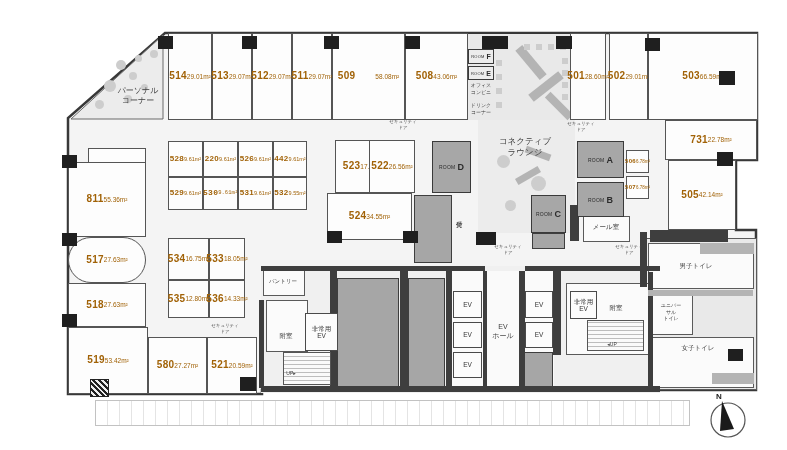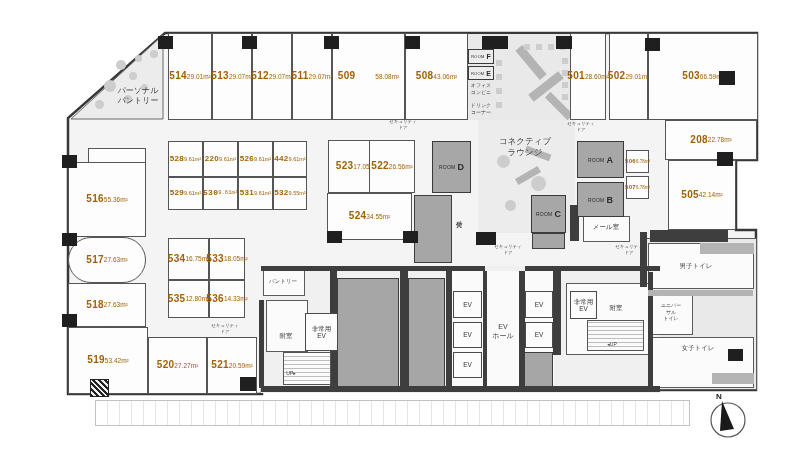--- a/index.html
+++ b/index.html
@@ -162,37 +162,37 @@
       </div>
       <div class="room" style="left: 648px; top: 33px; width: 110px; height: 87px;">
         <div class="num">503</div>
         <div class="ar">66.59m²</div>
       </div>
       <div class="room" style="left: 88px; top: 121px; width: 58px; height: 41px; margin-top: 27px;">
         <div class="num">515</div>
         <div class="ar">24.60m²</div>
       </div>
       <div class="room" style="left: 68px; top: 162px; width: 78px; height: 75px;">
-        <div class="num">516</div>
+        <div class="num">811</div>
         <div class="ar">55.36m²</div>
       </div>
       <div class="room" style="left: 68px; top: 237px; width: 78px; height: 46px; border-radius: 23px;">
         <div class="num">517</div>
         <div class="ar">27.63m²</div>
       </div>
       <div class="room" style="left: 68px; top: 283px; width: 78px; height: 44px;">
         <div class="num">518</div>
         <div class="ar">27.63m²</div>
       </div>
       <div class="room" style="left: 68px; top: 327px; width: 80px; height: 67px;">
         <div class="num">519</div>
         <div class="ar">53.42m²</div>
       </div>
       <div class="room" style="left: 148px; top: 337px; width: 59px; height: 57px;">
-        <div class="num">520</div>
+        <div class="num">580</div>
         <div class="ar">27.27m²</div>
       </div>
       <div class="room" style="left: 207px; top: 337px; width: 50px; height: 57px;">
         <div class="num">521</div>
         <div class="ar">20.59m²</div>
       </div>
       <div class="room small" style="left: 168px; top: 141px; width: 35px; height: 36px;">
         <div class="num">528</div>
         <div class="ar">9.61m²</div>
       </div>
@@ -217,21 +217,21 @@
         <div class="ar">9.61m²</div>
       </div>
       <div class="room small" style="left: 238px; top: 177px; width: 35px; height: 33px;">
         <div class="num">531</div>
         <div class="ar">9.61m²</div>
       </div>
       <div class="room small" style="left: 273px; top: 177px; width: 34px; height: 33px;">
         <div class="num">532</div>
         <div class="ar">9.55m²</div>
       </div>
-      <div class="room" style="left: 328px; top: 140px; width: 57px; height: 53px; align-items: center;">
+      <div class="room" style="left: 335px; top: 140px; width: 57px; height: 53px; align-items: center;">
         <div class="num">523</div>
         <div class="ar">17.05m²</div>
       </div>
       <div class="room" style="left: 369px; top: 140px; width: 46px; height: 53px;">
         <div class="num">522</div>
         <div class="ar">26.56m²</div>
       </div>
       <div class="room" style="left: 327px; top: 193px; width: 85px; height: 47px;">
         <div class="num">524</div>
         <div class="ar">34.55m²</div>
@@ -246,21 +246,21 @@
       </div>
       <div class="room" style="left: 168px; top: 280px; width: 41px; height: 38px;">
         <div class="num">535</div>
         <div class="ar">12.80m²</div>
       </div>
       <div class="room" style="left: 209px; top: 280px; width: 36px; height: 38px;">
         <div class="num">536</div>
         <div class="ar">14.33m²</div>
       </div>
       <div class="room" style="left: 665px; top: 120px; width: 92px; height: 40px;">
-        <div class="num">208</div>
+        <div class="num">731</div>
         <div class="ar">22.78m²</div>
       </div>
       <div class="room" style="left: 668px; top: 160px; width: 68px; height: 70px;">
         <div class="num">505</div>
         <div class="ar">42.14m²</div>
       </div>
       <div class="room mini" style="left: 626px; top: 150px; width: 23px; height: 23px;">
         <div class="num">506</div>
         <div class="ar">6.78m²</div>
       </div>
@@ -295,21 +295,21 @@
       <div class="ev" style="left: 453px; top: 291px; width: 29px; height: 27px;">EV</div>
       <div class="ev" style="left: 453px; top: 322px; width: 29px; height: 26px;">EV</div>
       <div class="ev" style="left: 453px; top: 352px; width: 29px; height: 26px;">EV</div>
       <div class="ev" style="left: 525px; top: 291px; width: 28px; height: 27px;">EV</div>
       <div class="ev" style="left: 525px; top: 322px; width: 28px; height: 26px;">EV</div>
       <div class="ev" style="left: 305px; top: 313px; width: 33px; height: 38px;">非常用
 EV</div>
       <div class="ev" style="left: 570px; top: 291px; width: 27px; height: 28px;">非常用
 EV</div>
       <div class="lbl" style="left: 138px; top: 96px; font-size: 8px;">パーソナル
-パントリー</div>
+コーナー</div>
       <div class="lbl" style="left: 525px; top: 147px; font-size: 8.5px;">コネクティブ
 ラウンジ</div>
       <div class="lbl" style="left: 481px; top: 88px; font-size: 5px;">オフィス
 コンビニ</div>
       <div class="lbl" style="left: 481px; top: 108px; font-size: 5px;">ドリンク
 コーナー</div>
       <div class="lbl vert" style="left: 459px; top: 216px; font-size: 6.5px;">受付</div>
       <div class="lbl" style="left: 606px; top: 227px; font-size: 6.5px;">メール室</div>
       <div class="lbl" style="left: 283px; top: 282px; font-size: 5.5px;">パントリー</div>
       <div class="lbl" style="left: 286px; top: 336px; font-size: 6.5px;">附室</div>

